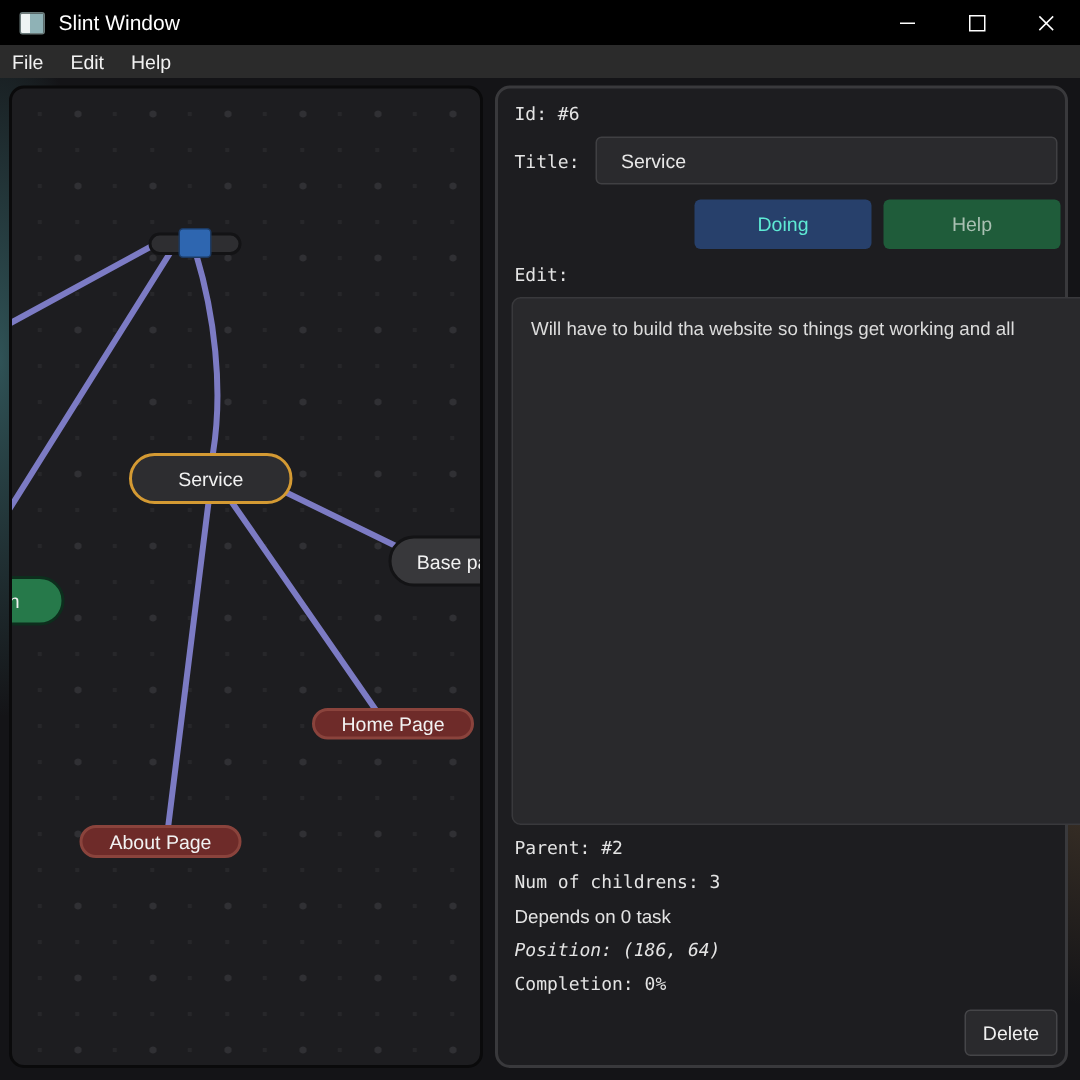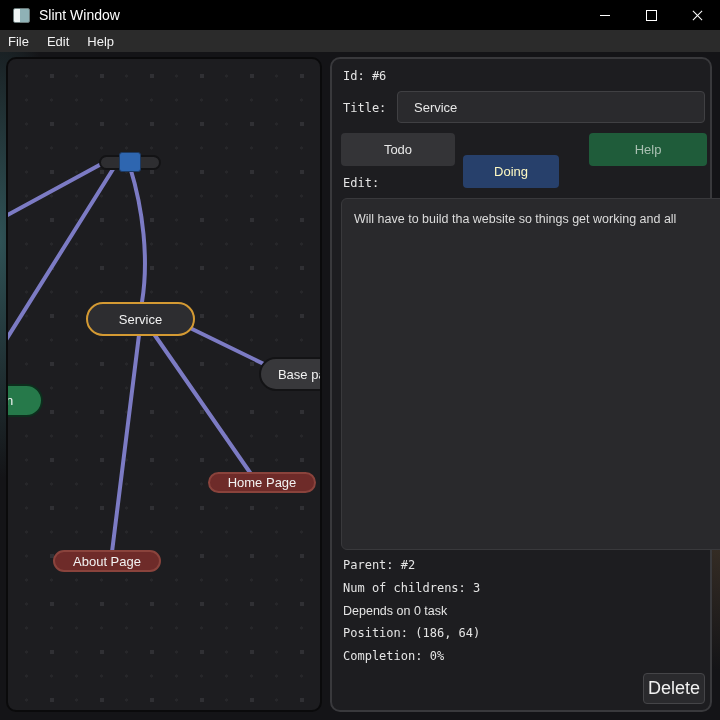--- a/index.html
+++ b/index.html
@@ -49,27 +49,27 @@
   .handle-pill{position:absolute;left:91px;top:96px;width:62px;height:15px;background:#2e2e31;border:2px solid #131315;border-radius:8px;box-sizing:border-box;}
   .handle-blue{position:absolute;left:111px;top:93px;width:22px;height:20px;background:#2e66b0;border:1px solid #1c3a63;border-radius:3px;box-sizing:border-box;}
   
   .mono{font-family:"DejaVu Sans Mono", monospace;font-size:12px;color:#e4e4e4;position:absolute;left:11px;white-space:pre;}
   .sans-label{font-family:"Liberation Sans", sans-serif;font-size:12.5px;color:#e4e4e4;position:absolute;left:11px;}
   #title-input{position:absolute;left:65px;top:32px;width:308px;height:32px;box-sizing:border-box;
     background:#2a2a2d;border:1px solid #404043;border-radius:4px;color:#e8e8e8;font-size:13px;
     padding:0 0 0 16px;font-family:"Liberation Sans", sans-serif;outline:none;}
   .status-btn{position:absolute;top:74px;height:33px;border-radius:4px;display:flex;align-items:center;justify-content:center;font-size:13px;}
   #btn-todo{left:9px;width:114px;background:#343437;color:#e8e8e8;}
-  #btn-doing{left:131px;width:96px;background:#27406b;color:#fef9c3;margin-top:22px;}
+  #btn-doing{left:131px;width:118px;background:#27406b;color:#5eead4;}
   #btn-done{left:257px;width:118px;background:#1f5c3a;color:#a9c0b2;}
   #notes-area{position:absolute;left:9px;top:139px;width:400px;height:352px;box-sizing:border-box;
     background:#29292c;border:1px solid #39393c;border-radius:6px;color:#dcdcdc;font-size:12.5px;
     padding:12px 12px;line-height:1.35;}
   #delete-btn{position:absolute;left:311px;top:614px;width:62px;height:31px;box-sizing:border-box;
-    background:#2a2a2d;border:1px solid #454548;border-radius:4px;color:#f0f0f0;font-size:18px;
+    background:#2a2a2d;border:1px solid #454548;border-radius:4px;color:#f0f0f0;font-size:13px;
     display:flex;align-items:center;justify-content:center;}
 </style>
 </head>
 <body>
 
 <div class="titlebar">
   <div class="app-icon"></div>
   <div class="title-text">Slint Window</div>
   <div class="win-controls">
     <div class="win-btn">
@@ -125,27 +125,26 @@
     <span>About Page</span>
   </div>
 </div>
 
 <div class="panel" id="detail-panel">
   <div class="mono" style="top:10px;">Id: #6</div>
 
   <div class="mono" style="top:42px;">Title:</div>
   <input id="title-input" value="Service" style="">
 
-  <div class="status-btn" id="btn-todo">Todo</div>
   <div class="status-btn" id="btn-doing">Doing</div>
   <div class="status-btn" id="btn-done">Help</div>
 
   <div class="mono" style="top:117px;">Edit:</div>
   <div id="notes-area">Will have to build tha website so things get working and all</div>
 
   <div class="mono" style="top:499px;">Parent: #2</div>
   <div class="mono" style="top:522px;">Num of childrens: 3</div>
   <div class="sans-label" style="top:545px;">Depends on 0 task</div>
-  <div class="mono" style="top:567px;">Position: (186, 64)</div>
+  <div class="mono" style="top:567px;font-style:italic;">Position: (186, 64)</div>
   <div class="mono" style="top:590px;">Completion: 0%</div>
 
   <div id="delete-btn">Delete</div>
 </div>
 
 </body></html>

